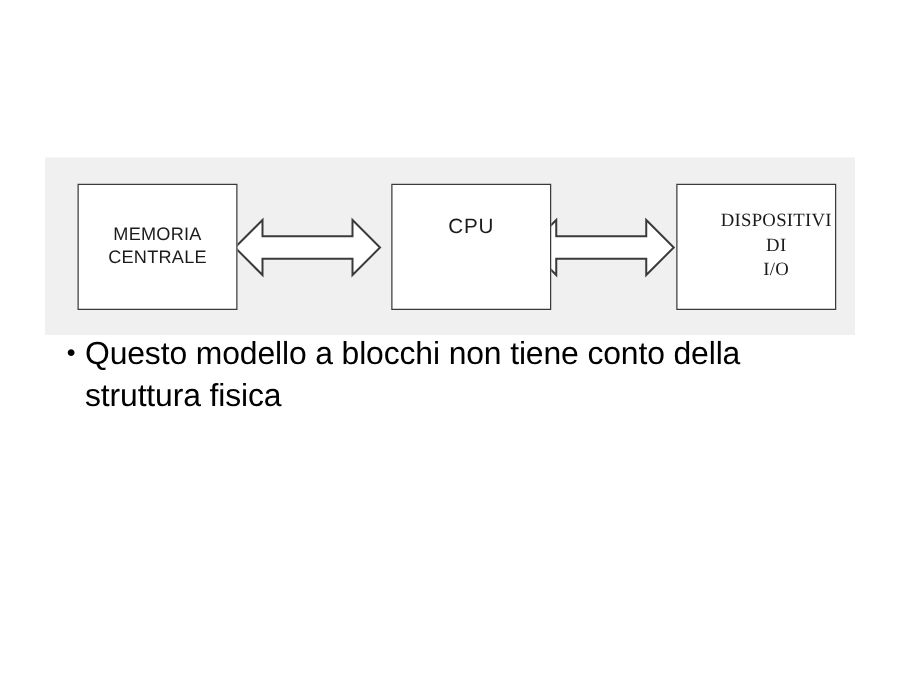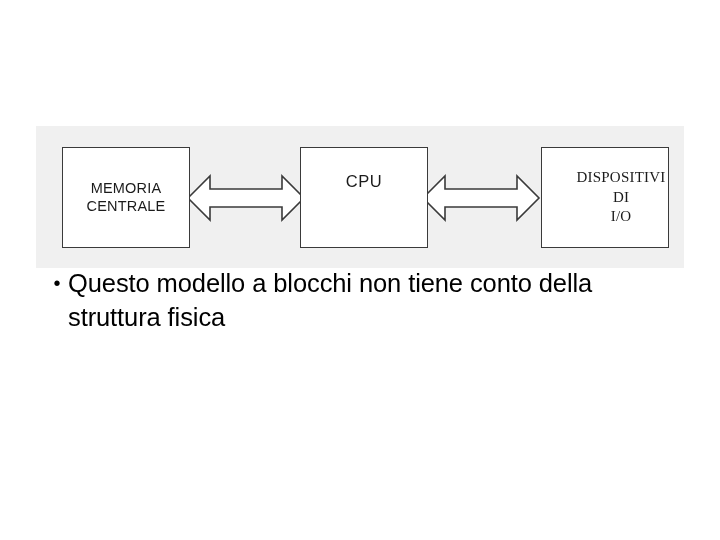--- a/index.html
+++ b/index.html
@@ -51,21 +51,21 @@
     align-items: center;
   }
   #block-memory .block-label {
     font-family: "Liberation Sans", sans-serif;
     font-size: 14.5px;
     letter-spacing: 0.2px;
   }
 
   
   #block-cpu {
-    left: 264px;
+    left: 277px;
     top: 21px;
     width: 128px;
     height: 101px;
     align-items: flex-start;
   }
   #block-cpu .block-label {
     font-family: "Liberation Sans", sans-serif;
     font-size: 16.5px;
     letter-spacing: 0.6px;
     padding-top: 24px;

